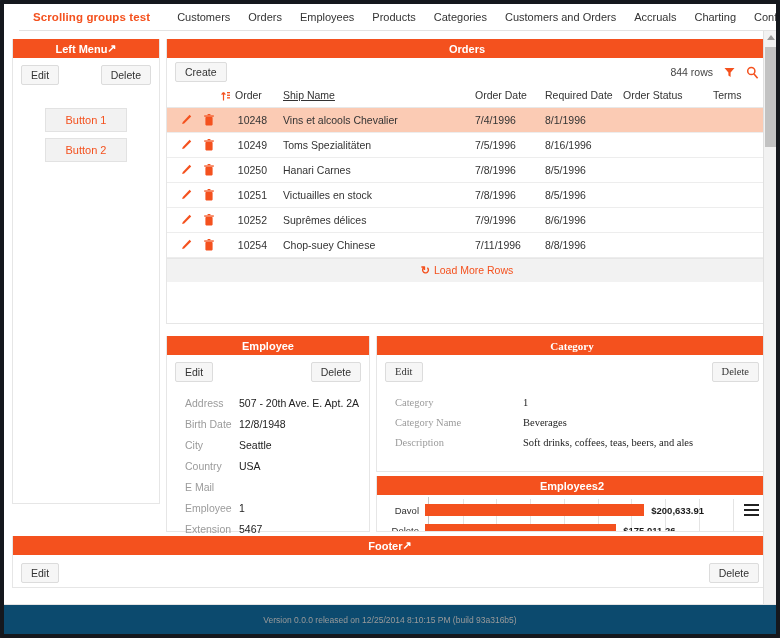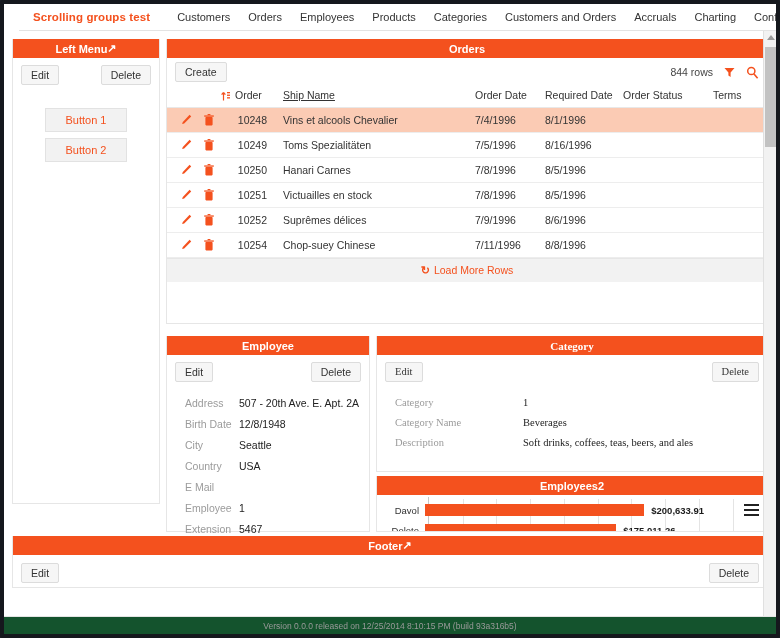--- a/index.html
+++ b/index.html
@@ -191,22 +191,22 @@
     width: 15px; height: 12px; cursor: pointer;
   }
   .chart-menu i {
     display: block; height: 2px; background: #222; margin-bottom: 3px;
   }
   
   #footer-panel { left: 8px; top: 505px; right: 0; width: 756px; height: 52px; }
   .footer-bar { padding: 8px; display: flex; justify-content: space-between; }
   
   .statusbar {
-    position: absolute; left: 0; right: 0; bottom: 0; height: 18px;
-    background: #14532d;
+    position: absolute; left: 0; right: 0; bottom: 0; height: 30px;
+    background: #0c4a6e;
     border-top: 1px solid #e4e4e4;
     display: flex; align-items: center; justify-content: center;
     font-size: 8.5px; color: #9a9a9a;
   }
 </style>
 </head>
 <body>
 
 <div class="browser">
 

